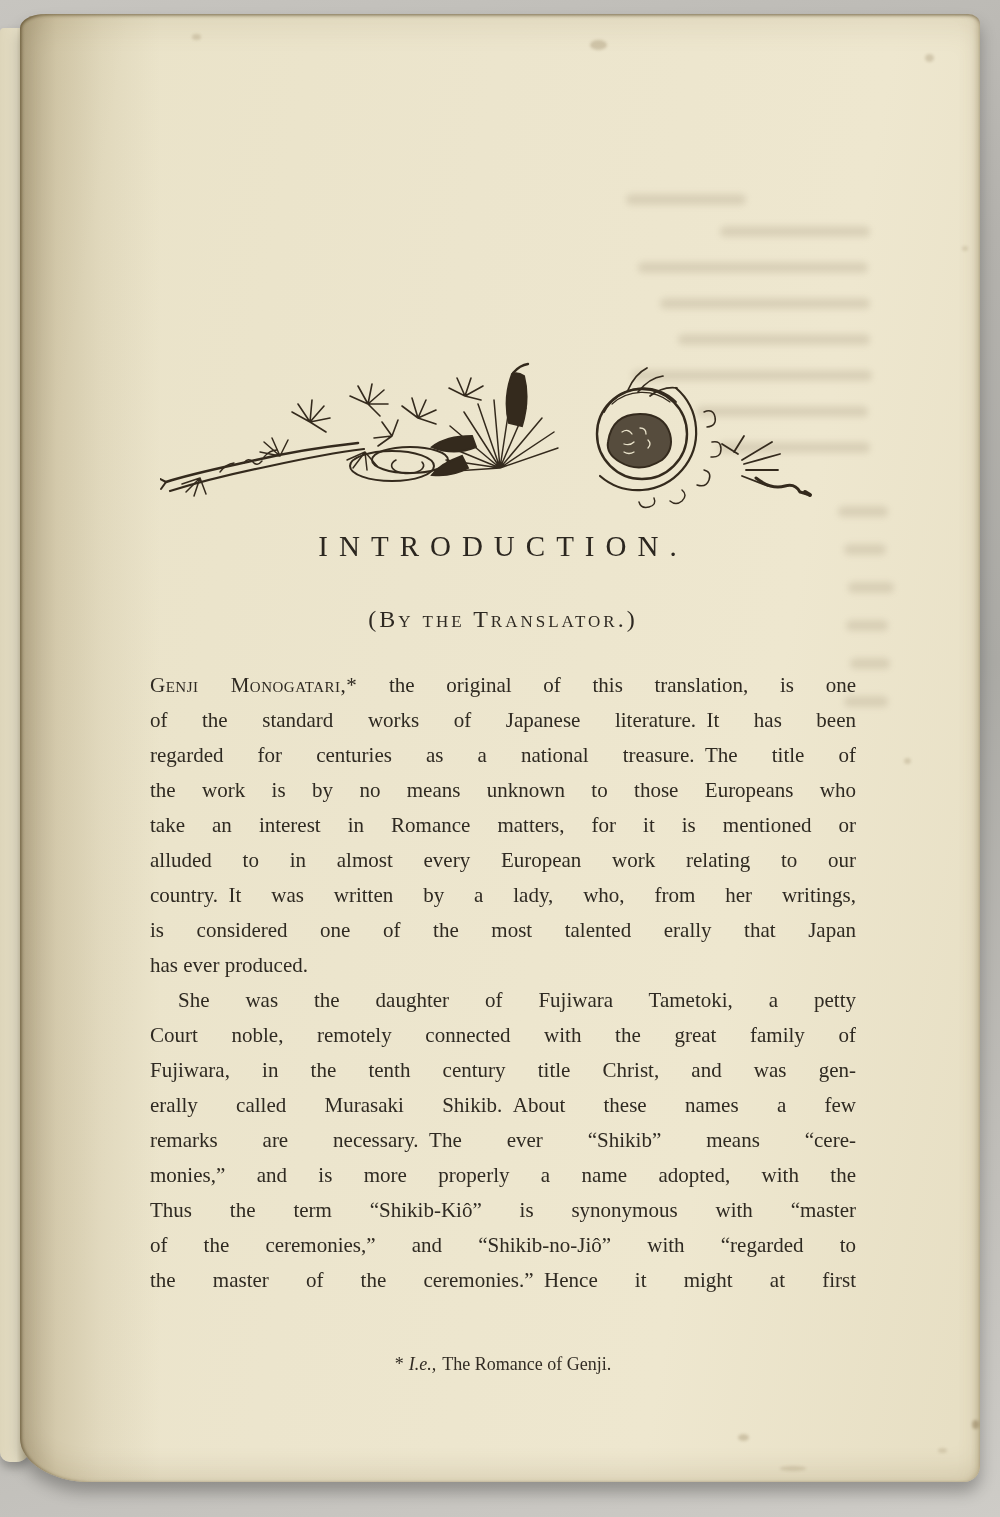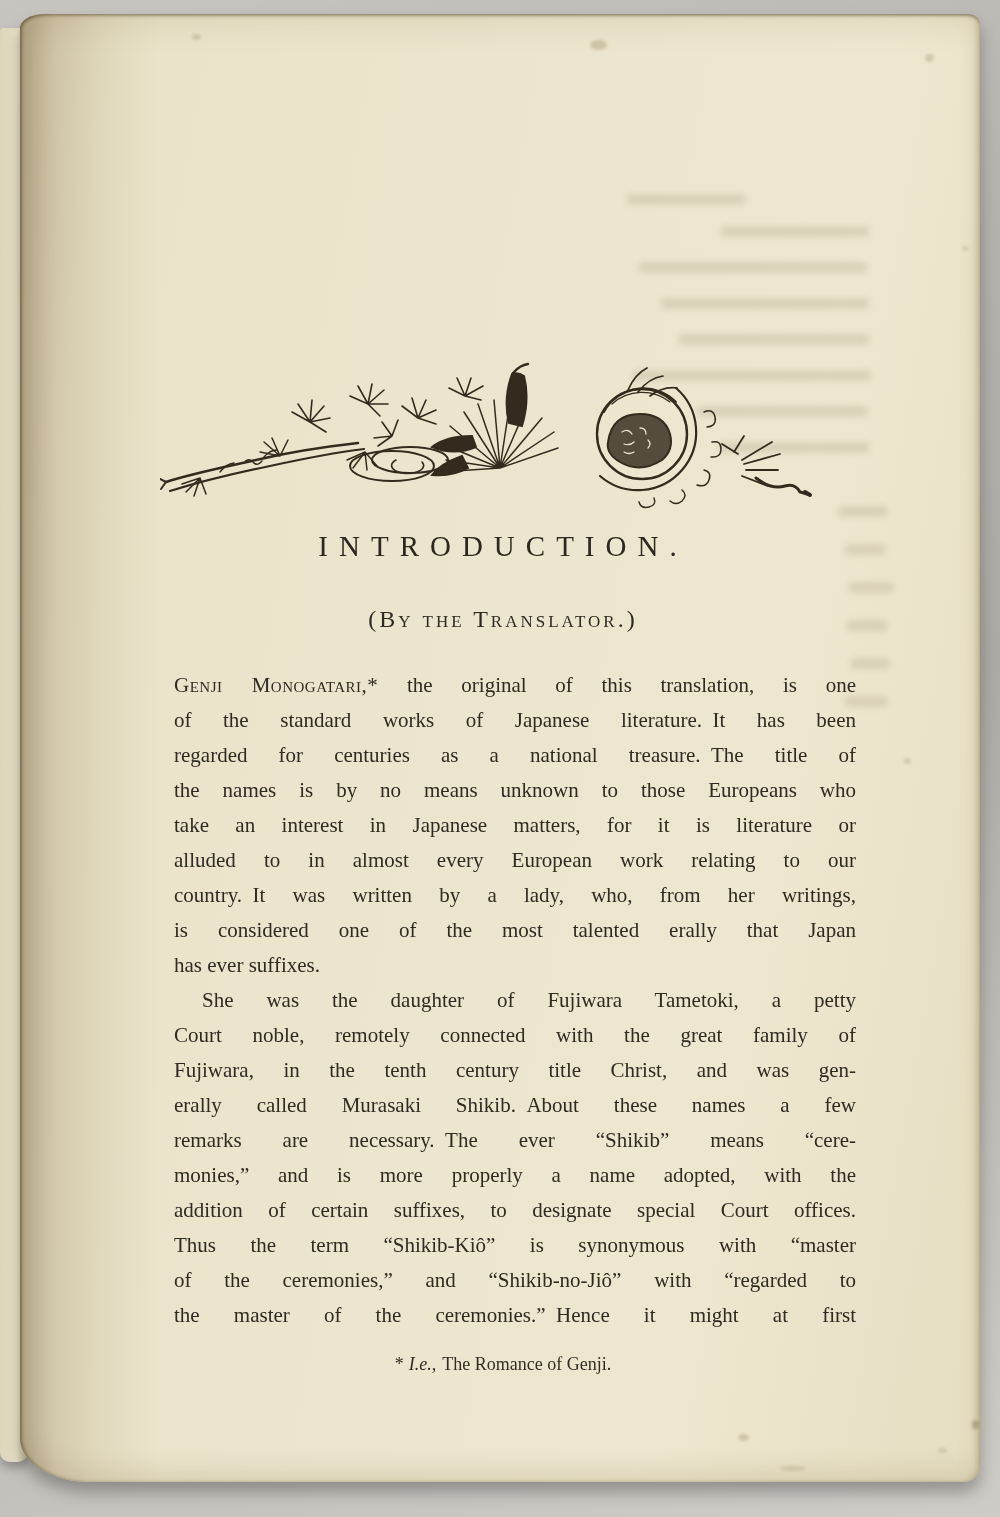--- a/index.html
+++ b/index.html
@@ -59,21 +59,21 @@
   .subtitle{
     position:absolute;left:130px;top:592px;width:706px;
     font-size:24px;font-variant:small-caps;letter-spacing:3px;
     text-align:center;color:#2e2922;
   }
 
   .body-text{
     position:absolute;left:130px;top:654px;width:706px;color:#2f2a22;
     font-size:21px;
   }
-  .line{height:35px;line-height:35px;text-align:justify;margin-left:24px;}
+  .line{height:35px;line-height:35px;text-align:justify;}
   .jl{text-align-last:justify;}
   .ind{text-indent:28px;}
   .sc{font-variant:small-caps;letter-spacing:.5px;}
 
   .footnote{
     position:absolute;left:130px;top:1340px;width:706px;
     text-align:center;font-size:18px;color:#322c24;
   }
   .footnote .it{font-style:italic;margin:0 6px 8px 5px;}
 </style>
@@ -168,33 +168,32 @@
     </svg>
 
     <h1 class="title">INTRODUCTION.</h1>
 
     <div class="subtitle">(By the Translator.)</div>
 
     <div class="body-text">
         <div class="line jl"><span class="sc">Genji Monogatari,*</span> the original of this translation, is one</div>
         <div class="line jl">of the standard works of Japanese literature. It has been</div>
         <div class="line jl">regarded for centuries as a national treasure. The title of</div>
-        <div class="line jl">the names is by no means unknown to those Europeans who</div>
-        <div class="line jl">take an interest in Japanese matters, for it is literature or</div>
+        <div class="line jl">the work is by no means unknown to those Europeans who</div>
+        <div class="line jl">take an interest in Romance matters, for it is mentioned or</div>
         <div class="line jl">alluded to in almost every European work relating to our</div>
         <div class="line jl">country. It was written by a lady, who, from her writings,</div>
         <div class="line jl">is considered one of the most talented erally that Japan</div>
-        <div class="line">has ever suffixes.</div>
+        <div class="line">has ever produced.</div>
         <div class="line jl ind">She was the daughter of Fujiwara Tametoki, a petty</div>
         <div class="line jl">Court noble, remotely connected with the great family of</div>
         <div class="line jl">Fujiwara, in the tenth century title Christ, and was gen-</div>
         <div class="line jl">erally called Murasaki Shikib. About these names a few</div>
         <div class="line jl">remarks are necessary. The ever “Shikib” means “cere-</div>
         <div class="line jl">monies,” and is more properly a name adopted, with the</div>
-        <div class="line jl">addition of certain suffixes, to designate special Court offices.</div>
         <div class="line jl">Thus the term “Shikib-Kiô” is synonymous with “master</div>
         <div class="line jl">of the ceremonies,” and “Shikib-no-Jiô” with “regarded to</div>
         <div class="line jl">the master of the ceremonies.” Hence it might at first</div>
       </div>
 
     <div class="footnote">
       <span>*</span><span class="it">I.e.,</span><span>The Romance of Genji.</span>
     </div>
 
     <div class="stains">

